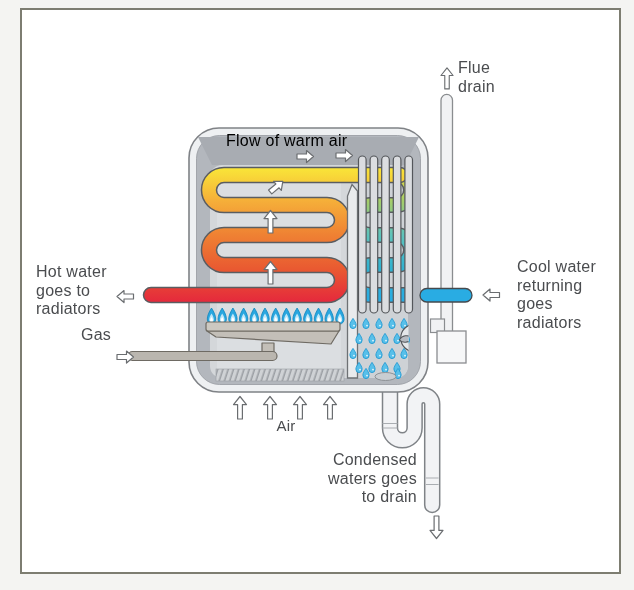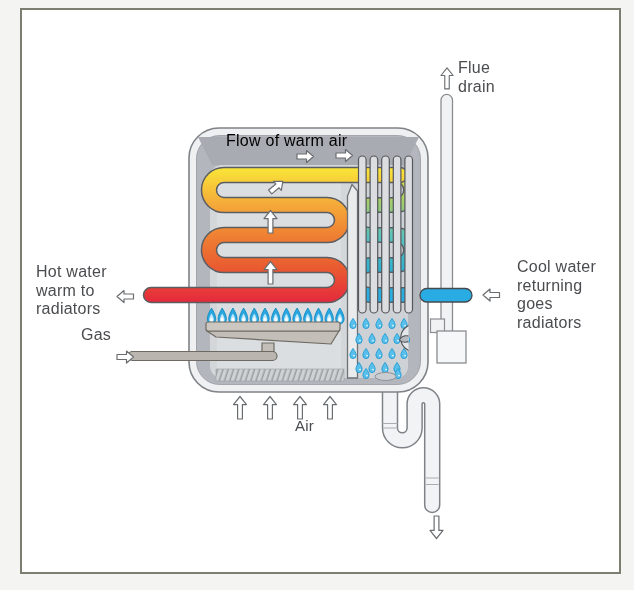--- a/index.html
+++ b/index.html
@@ -9,21 +9,21 @@
          border:2px solid #7d7d71;box-sizing:border-box;}
   svg.diagram{position:absolute;left:0;top:0;}
   .labels{position:absolute;inset:0;color:#4a4c4f;}
   .lbl{position:absolute;font-size:16px;line-height:18.5px;letter-spacing:.25px;white-space:nowrap;}
   .lbl span{display:block;}
   .lbl-flow{left:226px;top:132px;color:#000000;}
   .lbl-flue{left:458px;top:59px;}
   .lbl-hot{left:36px;top:263px;}
   .lbl-gas{left:81px;top:326px;}
   .lbl-cool{left:505px;top:258px;margin-left:12px;}
-  .lbl-air{left:258px;top:417px;width:56px;text-align:right;font-size:15px;}
+  .lbl-air{left:258px;top:417px;width:56px;text-align:center;font-size:15px;}
   .lbl-cond{left:298px;top:451px;width:119px;text-align:right;}
 </style>
 </head>
 <body>
 
 <div class="stage">
   <div class="frame"></div>
 
   <svg class="diagram" width="634" height="590" viewBox="0 0 634 590">
     <defs>
@@ -189,25 +189,30 @@
   </svg>
 
   <div class="labels">
     <div class="lbl lbl-flow">Flow of warm air</div>
     <div class="lbl lbl-flue">
       <span>Flue</span>
       <span>drain</span>
     </div>
     <div class="lbl lbl-hot">
       <span>Hot water</span>
-      <span>warm to</span>
+      <span>goes to</span>
       <span>radiators</span>
     </div>
     <div class="lbl lbl-gas">Gas</div>
     <div class="lbl lbl-cool">
       <span>Cool water</span>
       <span>returning</span>
       <span>goes</span>
       <span>radiators</span>
     </div>
     <div class="lbl lbl-air">Air</div>
+    <div class="lbl lbl-cond">
+      <span>Condensed</span>
+      <span>waters goes</span>
+      <span>to drain</span>
+    </div>
   </div>
 </div>
 
 </body></html>

